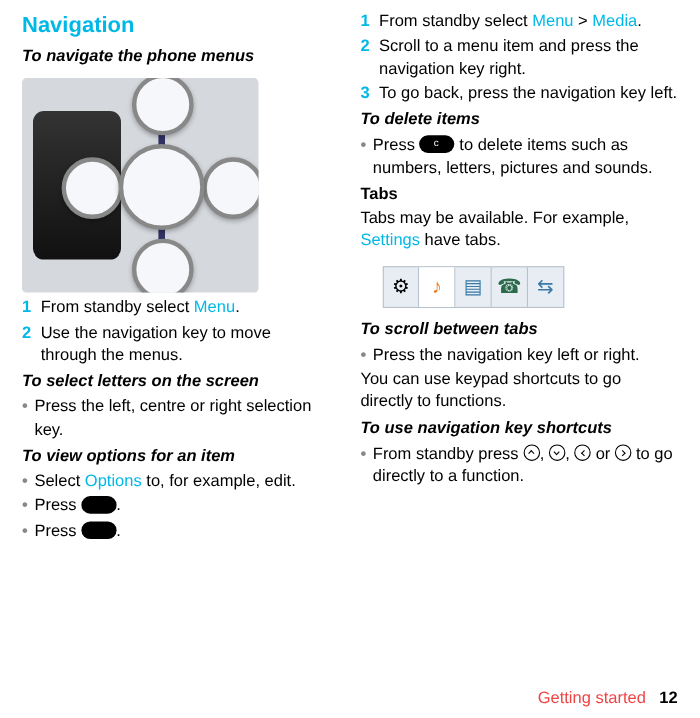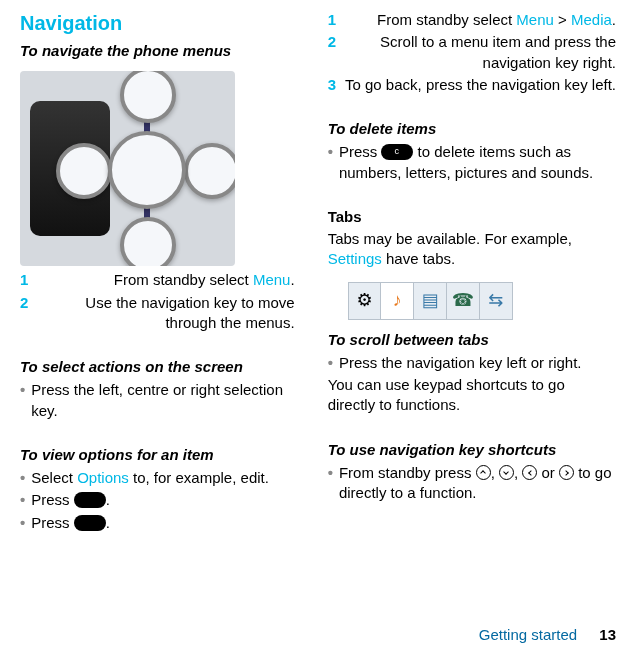--- a/index.html
+++ b/index.html
@@ -49,21 +49,20 @@
       margin: 0 0 2px 0;
     }
     .step-num {
       color: #00b8e6;
       font-weight: bold;
       margin-right: 4px;
       min-width: 13px;
     }
     .step-text {
       flex: 1;
-      text-align: right;
     }
     .bullet-line {
       display: flex;
       align-items: flex-start;
       margin: 0 0 2px 0;
     }
     .bullet-dot {
       color: #888;
       font-weight: bold;
       margin-right: 6px;
@@ -175,25 +174,25 @@
       font-size: 18px;
     }
     .tabs-img .tab:last-child { border-right: none; }
     .tabs-img .tab.active { background: #fff; }
     .doc-footer {
       text-align: right;
       font-size: 15px;
       padding-top: 8px;
     }
     .doc-footer .sec-name {
-      color: #0369a1;
-      margin-right: 18px;
+      color: #ef4444;
+      margin-right: 8px;
     }
     .space-above {
-      margin-top: 24px;
+      margin-top: 4px;
     }
   </style>
 </head>
 <body>
 
 <div class="columns">
   <div class="col">
     <h2 class="section-title">Navigation</h2>
     <div class="sub-i">To navigate the phone menus</div>
 
@@ -212,21 +211,21 @@
       <span class="step-num">1</span>
       <span class="step-text">
         <span>From standby select </span><span class="link-word">Menu</span><span>.</span>
       </span>
     </div>
     <div class="step-line">
       <span class="step-num">2</span>
       <span class="step-text">Use the navigation key to move through the menus.</span>
     </div>
 
-    <div class="sub-i space-above">To select actions on the screen</div>
+    <div class="sub-i space-above">To select letters on the screen</div>
     <div class="bullet-line">
       <span class="bullet-dot">•</span>
       <span>Press the left, centre or right selection key.</span>
     </div>
 
     <div class="sub-i space-above">To view options for an item</div>
     <div class="bullet-line">
       <span class="bullet-dot">•</span>
       <span>
         <span>Select </span><span class="link-word">Options</span><span> to, for example, edit.</span>
@@ -298,14 +297,14 @@
       <span class="bullet-dot">•</span>
       <span>
         <span>From standby press </span><span class="circ-icon up"></span><span>, </span><span class="circ-icon down"></span><span>, </span><span class="circ-icon left"></span><span> or </span><span class="circ-icon right"></span><span> to go directly to a function.</span>
       </span>
     </div>
   </div>
 </div>
 
 <div class="doc-footer">
   <span class="sec-name">Getting started</span>
-  <b>13</b>
+  <b>12</b>
 </div>
 
 </body></html>

